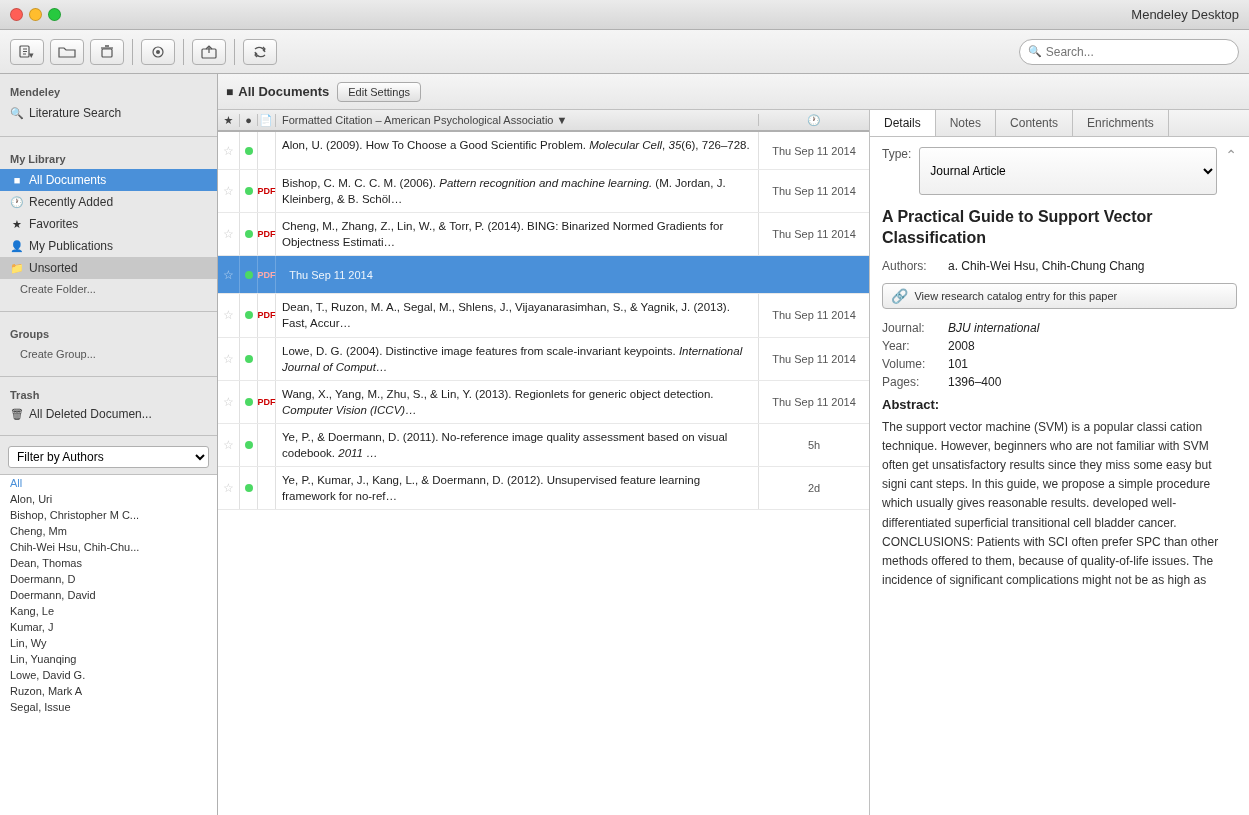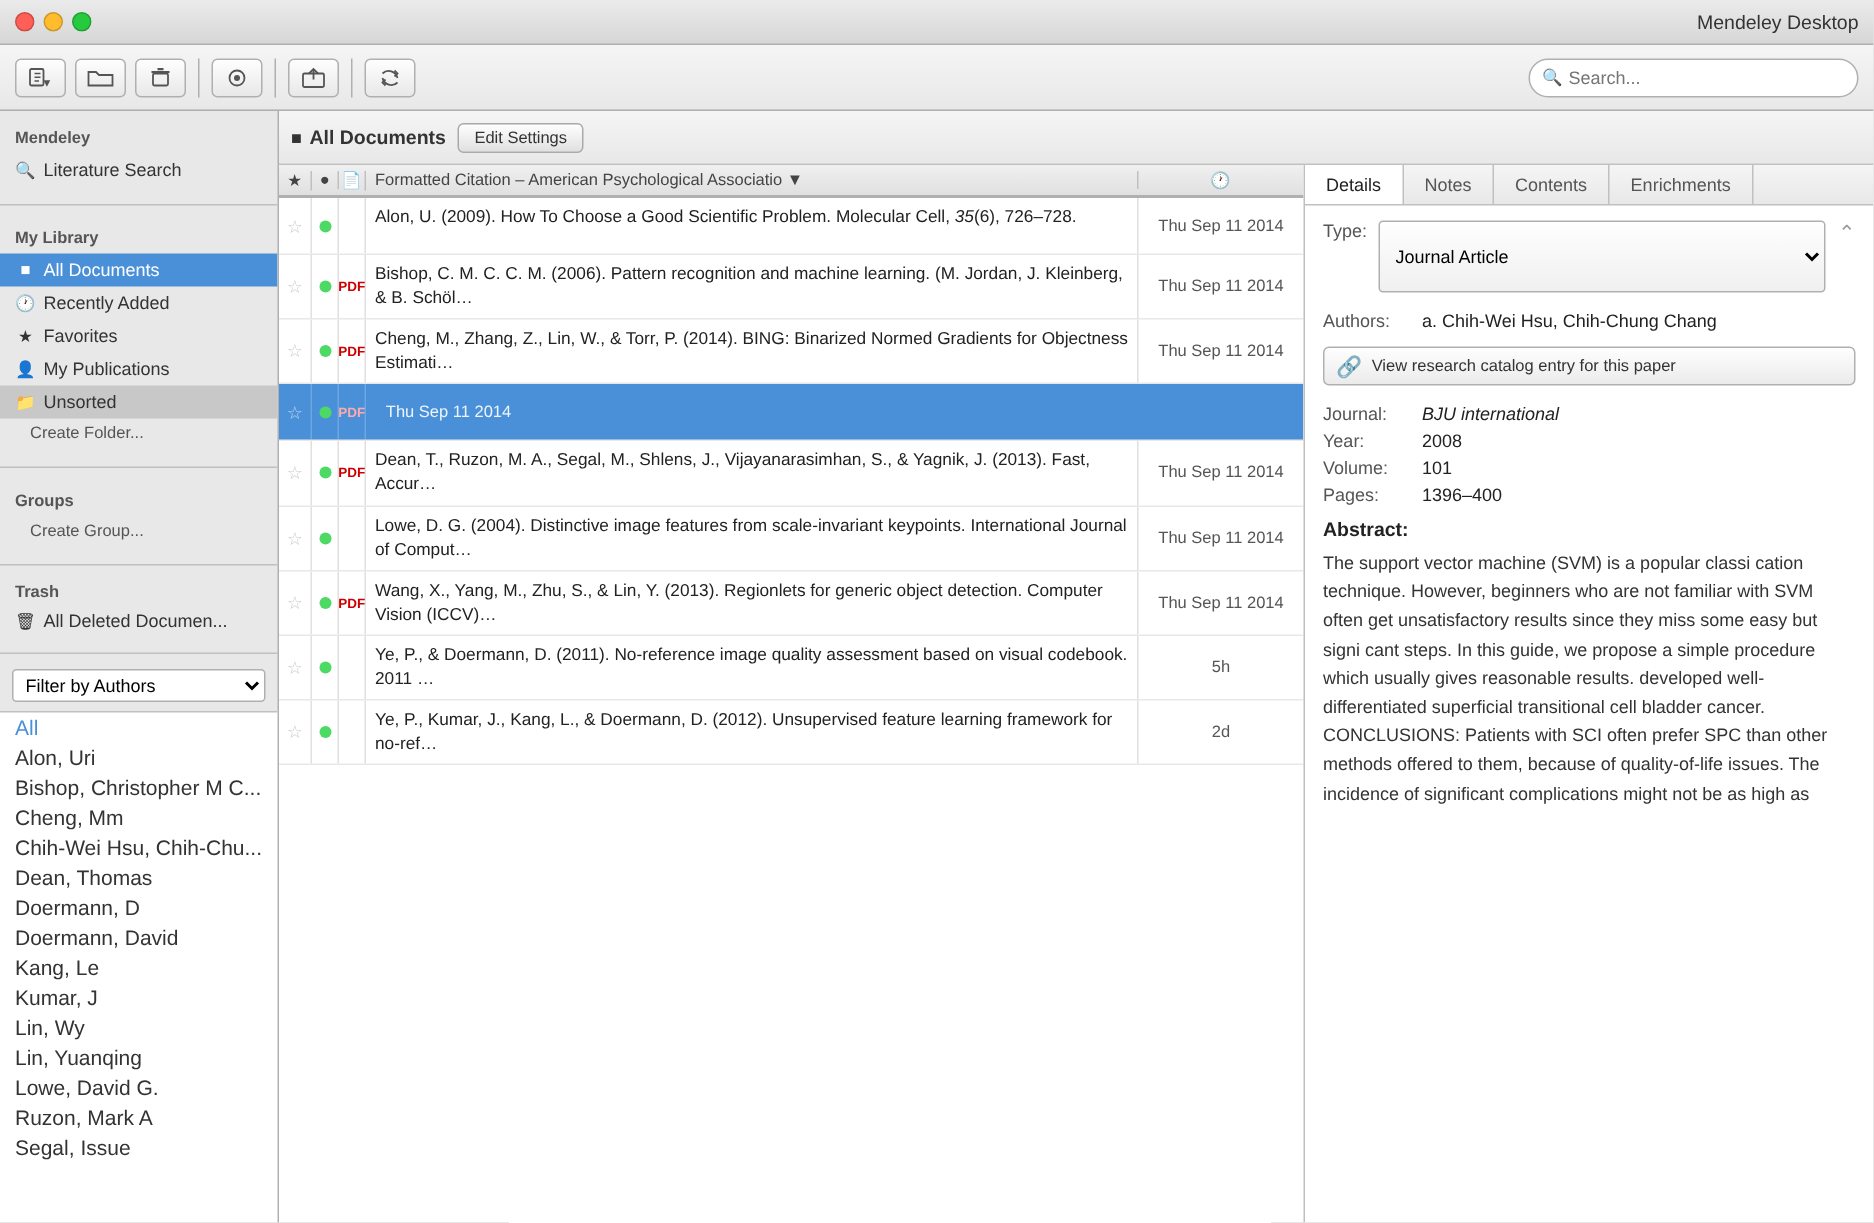--- a/index.html
+++ b/index.html
@@ -20,33 +20,33 @@
     .tb-separator { width: 1px; height: 26px; background: #b0b0b0; margin: 0 2px; }
     .tb-spacer { flex: 1; }
     .tb-search { display: flex; align-items: center; background: #fff; border: 1px solid #b0b0b0; border-radius: 14px; padding: 0 8px; height: 26px; width: 220px; gap: 4px; }
     .tb-search input { border: none; outline: none; font-size: 12px; flex: 1; background: transparent; }
     .tb-search-icon { color: #999; font-size: 11px; }
     
     
     .main { display: flex; height: calc(815px - 74px); }
     
     
-    .sidebar { width: 186px; background: #e8e8e8; border-right: 1px solid #b0b0b0; display: flex; flex-direction: column; overflow: hidden; }
+    .sidebar { width: 218px; background: #e8e8e8; border-right: 1px solid #b0b0b0; display: flex; flex-direction: column; overflow: hidden; }
     .sidebar-section { padding: 8px 0; }
     .sidebar-heading { font-size: 11px; font-weight: 700; color: #555; padding: 4px 10px; text-transform: none; }
     .sidebar-item { display: flex; align-items: center; padding: 4px 10px; cursor: pointer; font-size: 12px; color: #333; gap: 5px; }
     .sidebar-item.active { background: #4a90d9; color: #fff; }
     .sidebar-item .si-icon { font-size: 11px; width: 14px; text-align: center; }
     .sidebar-divider { height: 1px; background: #c0c0c0; margin: 4px 0; }
     .sidebar-item.unsorted { background: #c8c8c8; }
     .sidebar-item.create-folder { color: #555; font-size: 11px; padding-left: 20px; }
     .sidebar-filter { padding: 6px 8px; }
     .sidebar-filter select { width: 100%; font-size: 12px; padding: 2px 4px; border: 1px solid #b0b0b0; border-radius: 3px; background: #fff; }
     .sidebar-authors { flex: 1; overflow-y: auto; background: #fff; border-top: 1px solid #c0c0c0; }
-    .author-item { padding: 2px 10px; font-size: 14px; cursor: pointer; color: #333; }
+    .author-item { padding: 2px 10px; font-size: 11px; cursor: pointer; color: #333; }
     .author-item.active { color: #4a90d9; }
     .sidebar-trash { padding: 6px 0; }
     .trash-heading { font-size: 11px; font-weight: 700; color: #555; padding: 2px 10px; }
     
     
     .content { flex: 1; display: flex; flex-direction: column; background: #f0f0f0; overflow: hidden; }
     .content-toolbar { height: 36px; background: linear-gradient(180deg, #f5f5f5 0%, #e8e8e8 100%); border-bottom: 1px solid #c0c0c0; display: flex; align-items: center; padding: 0 8px; gap: 8px; }
     .content-title { font-size: 13px; font-weight: 600; color: #333; display: flex; align-items: center; gap: 5px; }
     .content-title-icon { font-size: 12px; }
     .edit-settings-btn { font-size: 11px; padding: 3px 10px; background: linear-gradient(180deg, #fefefe 0%, #e0e0e0 100%); border: 1px solid #aaa; border-radius: 4px; cursor: pointer; color: #333; }
@@ -67,21 +67,21 @@
     .doc-row .col-read { width: 18px; min-width: 18px; display: flex; align-items: center; justify-content: center; border-right: 1px solid #e0e0e0; }
     .doc-row.selected .col-read { border-right-color: rgba(255,255,255,0.2); }
     .doc-row .col-pdf { width: 18px; min-width: 18px; display: flex; align-items: center; justify-content: center; border-right: 1px solid #e0e0e0; }
     .doc-row.selected .col-pdf { border-right-color: rgba(255,255,255,0.2); }
     .doc-row .col-citation { flex: 1; padding: 5px 6px; font-size: 11.5px; line-height: 1.4; overflow: hidden; border-right: 1px solid #e0e0e0; }
     .doc-row.selected .col-citation { border-right-color: rgba(255,255,255,0.2); }
     .doc-row .col-date { width: 110px; min-width: 110px; display: flex; align-items: center; justify-content: center; font-size: 11px; color: #555; }
     .doc-row.selected .col-date { color: rgba(255,255,255,0.9); }
     .green-dot { width: 8px; height: 8px; border-radius: 50%; background: #4cd964; }
     .pdf-icon { font-size: 9px; color: #c00; font-weight: 700; }
-    .citation-italic { }
+    .citation-italic { font-style: italic; }
     
     
     .detail-panel { width: 380px; background: #fff; border-left: 1px solid #c0c0c0; display: flex; flex-direction: column; }
     .detail-tabs { display: flex; background: linear-gradient(180deg, #f5f5f5 0%, #e8e8e8 100%); border-bottom: 1px solid #c0c0c0; align-items: center; }
     .detail-tab { padding: 6px 14px; font-size: 12px; cursor: pointer; color: #555; border-right: 1px solid #c0c0c0; }
     .detail-tab.active { background: #fff; font-weight: 500; color: #222; }
     .detail-content { flex: 1; overflow-y: auto; padding: 10px 12px; }
     .detail-type-row { display: flex; align-items: flex-start; gap: 8px; margin-bottom: 12px; font-size: 12px; }
     .detail-type-label { color: #555; }
     .detail-type-select { flex: 1; padding: 15px 6px; border: 1px solid #b0b0b0; border-radius: 3px; font-size: 12px; background: linear-gradient(180deg, #fefefe 0%, #f0f0f0 100%); }
@@ -394,20 +394,21 @@
           <div class="detail-tab">Enrichments</div>
         </div>
         <div class="detail-content">
           <div class="detail-type-row">
             <span class="detail-type-label">Type:</span>
             <select class="detail-type-select">
               <option>Journal Article</option>
             </select>
             <span style="font-size:14px;color:#999;">⌃</span>
           </div>
+          <div class="detail-title">A Practical Guide to Support Vector Classification</div>
           <div class="detail-authors-row">
             <span class="detail-label">Authors:</span>
             <span class="detail-value">a. Chih-Wei Hsu, Chih-Chung Chang</span>
           </div>
           <div class="view-catalog-btn">
             <span class="view-catalog-icon">🔗</span>
             <span>View research catalog entry for this paper</span>
           </div>
           <div class="detail-meta">
             <div class="detail-meta-row">

